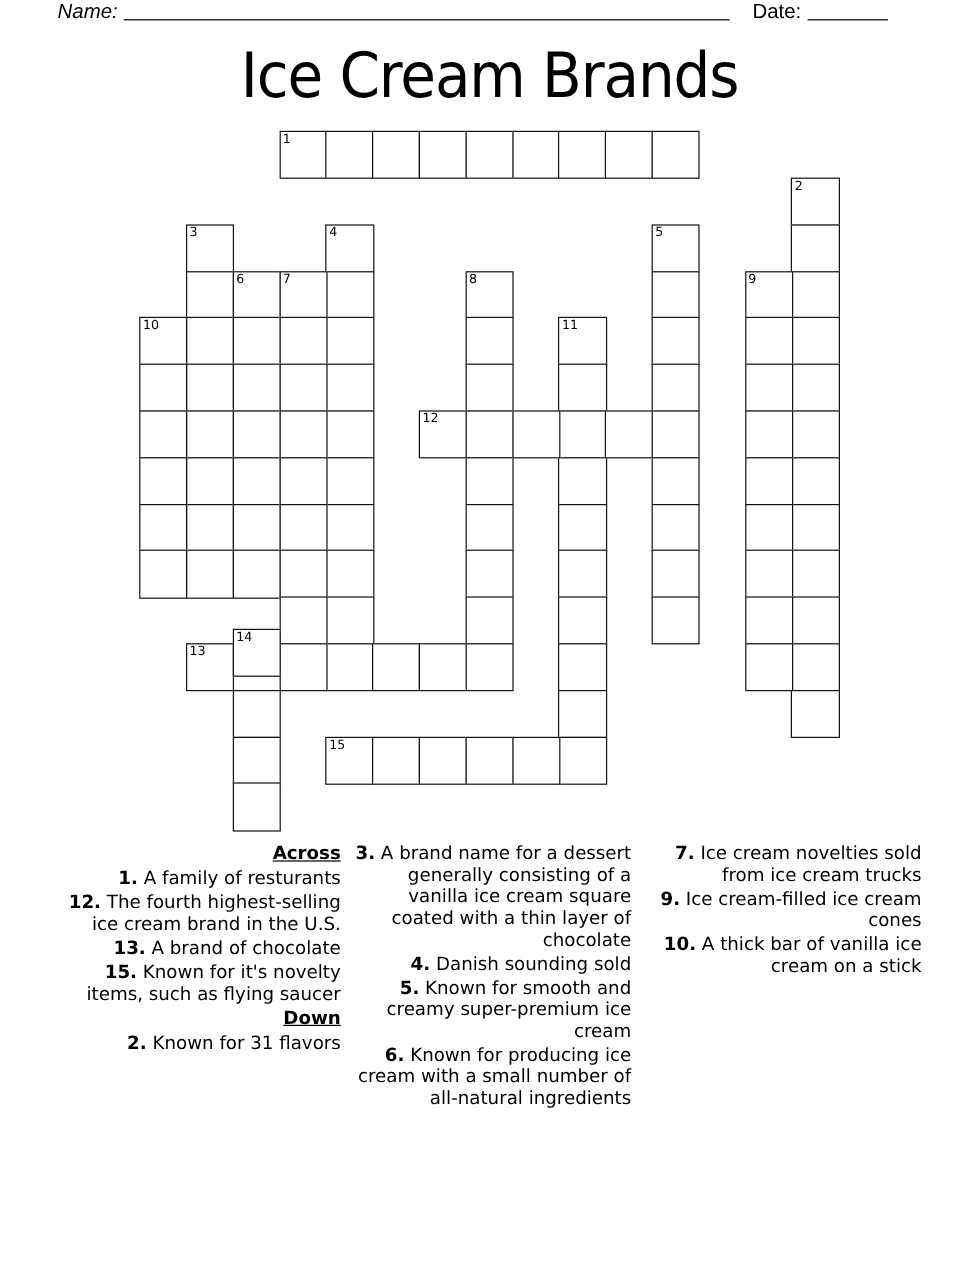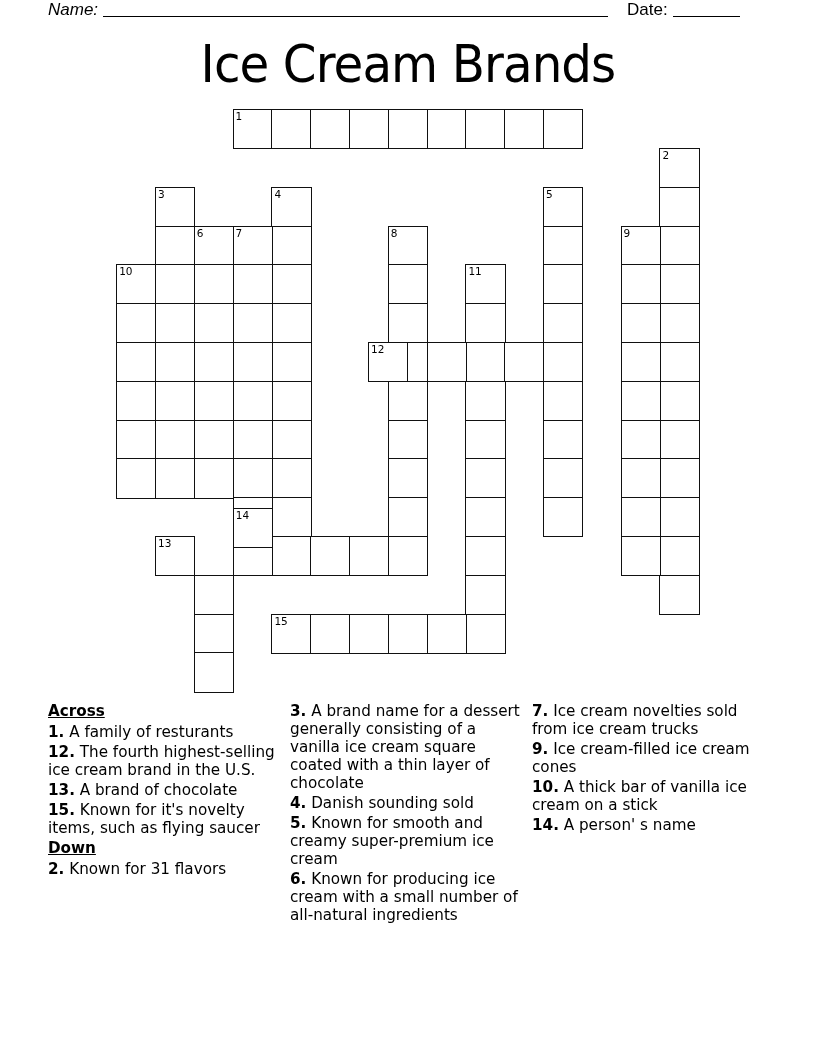--- a/index.html
+++ b/index.html
@@ -11,21 +11,21 @@
   .date-label { position: absolute; left: 627px; top: 0px; }
   .date-blank { position: absolute; left: 673px; top: 16px; width: 67px; border-bottom: 1px solid #000; height: 0; }
 
   .title { position: absolute; top: 31px; left: 0; width: 816px; text-align: center; font-family: "DejaVu Sans", sans-serif; font-size: 52px; line-height: 66px; letter-spacing: -1px; transform: scaleX(0.93); transform-origin: 408px 0; }
 
   .grid { position: absolute; left: 0; top: 0; width: 816px; height: 700px; }
   .cell { position: absolute; box-sizing: border-box; width: 40.3px; height: 40.3px; border: 1.6px solid #111; background: #fff; }
   .cell .num { position: absolute; left: 2px; top: 0px; font-family: "DejaVu Sans", sans-serif; font-size: 10.5px; line-height: 12px; color: #000; }
 
   .clues { position: absolute; top: 702px; font-family: "DejaVu Sans", sans-serif; font-size: 15.2px; line-height: 18px; color: #000; }
-  .clues .col { position: absolute; top: 0; }
+  .clues .col { position: absolute; top: 0; text-align: right; }
   .col-1 { left: 48px; width: 236px; }
   .col-2 { left: 290px; width: 236px; }
   .col-3 { left: 532px; width: 236px; }
   .clue-heading { font-weight: bold; text-decoration: underline; margin: 0 0 3px 0; }
   .clue { margin: 0 0 2px 0; }
   .clue .cnum { font-weight: bold; }
 </style>
 </head>
 <body>
 
@@ -147,29 +147,29 @@
     </div>
     <div class="cell" style="left: 465.4px; top: 303.2px;"></div>
     <div class="cell" style="left: 465.4px; top: 342px;"></div>
     <div class="cell" style="left: 465.4px; top: 380.8px;"></div>
     <div class="cell" style="left: 465.4px; top: 419.6px;"></div>
     <div class="cell" style="left: 465.4px; top: 458.4px;"></div>
     <div class="cell" style="left: 465.4px; top: 497.2px;"></div>
     <div class="cell" style="left: 465.4px; top: 536px;"></div>
     <div class="cell" style="left: 465.4px; top: 574.8px;"></div>
     <div class="cell" style="left: 465.4px; top: 613.6px;"></div>
-    <div class="cell" style="left: 349px; top: 342px; margin-left: 19px;">
+    <div class="cell" style="left: 349px; top: 342px;">
       <span class="num">12</span>
     </div>
     <div class="cell" style="left: 426.6px; top: 342px;"></div>
     <div class="cell" style="left: 504.2px; top: 342px;"></div>
     <div class="cell" style="left: 155px; top: 536px;">
       <span class="num">13</span>
     </div>
-    <div class="cell" style="left: 193.8px; top: 508px; margin-left: 39px;">
+    <div class="cell" style="left: 193.8px; top: 524px;">
       <span class="num">14</span>
     </div>
     <div class="cell" style="left: 310.2px; top: 536px;"></div>
     <div class="cell" style="left: 349px; top: 536px;"></div>
     <div class="cell" style="left: 193.8px; top: 574.8px;"></div>
     <div class="cell" style="left: 193.8px; top: 613.6px;"></div>
     <div class="cell" style="left: 193.8px; top: 652.4px;"></div>
     <div class="cell" style="left: 271.4px; top: 613.6px;">
       <span class="num">15</span>
     </div>
@@ -197,15 +197,14 @@
   <div class="col col-2">
     <div class="clue"><span class="cnum">3.</span><span> A brand name for a dessert generally consisting of a vanilla ice cream square coated with a thin layer of chocolate</span></div>
     <div class="clue"><span class="cnum">4.</span><span> Danish sounding sold</span></div>
     <div class="clue"><span class="cnum">5.</span><span> Known for smooth and creamy super-premium ice cream</span></div>
     <div class="clue"><span class="cnum">6.</span><span> Known for producing ice cream with a small number of all-natural ingredients</span></div>
   </div>
   <div class="col col-3">
     <div class="clue"><span class="cnum">7.</span><span> Ice cream novelties sold from ice cream trucks</span></div>
     <div class="clue"><span class="cnum">9.</span><span> Ice cream-filled ice cream cones</span></div>
     <div class="clue"><span class="cnum">10.</span><span> A thick bar of vanilla ice cream on a stick</span></div>
-    <div class="clue"><span class="cnum">14.</span><span> A person' s name</span></div>
   </div>
 </div>
 
 </body></html>

